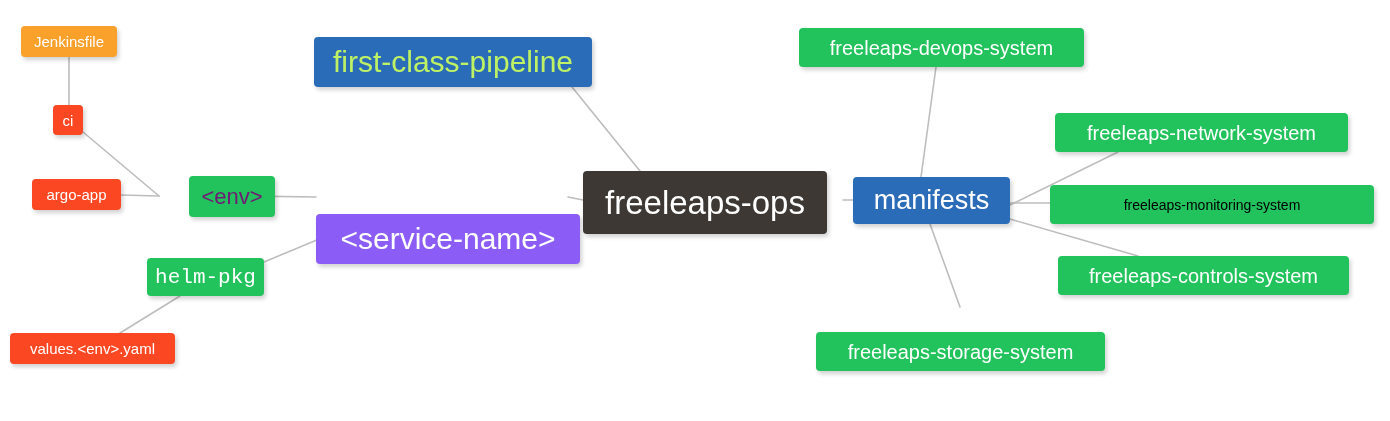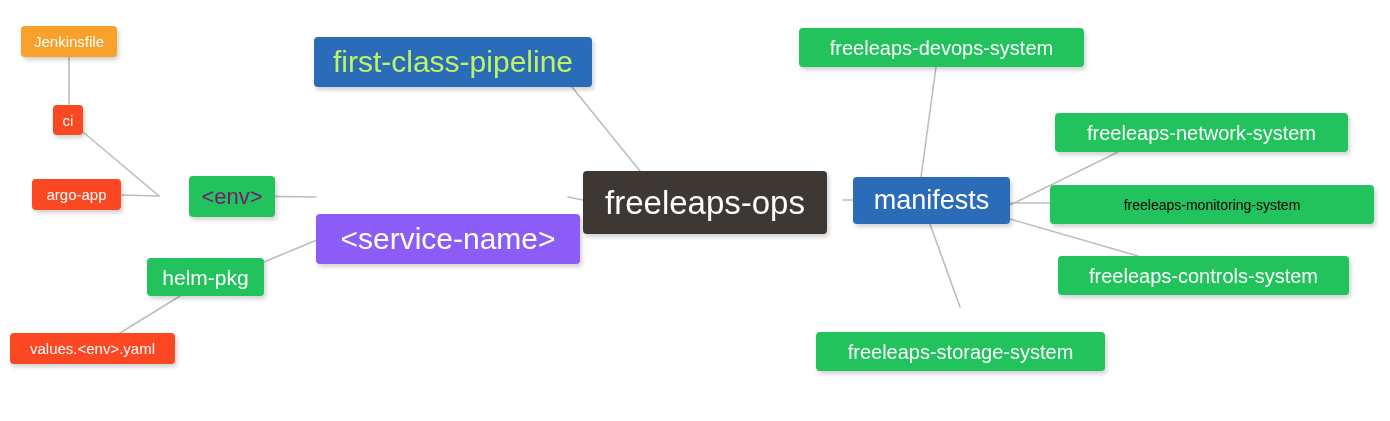--- a/index.html
+++ b/index.html
@@ -69,21 +69,21 @@
       </div>
       <div class="node" style="left: 53px; top: 105px; width: 30px; height: 30px; background: rgb(251, 71, 34); font-size: 15px; color: rgb(255, 255, 255);">
         <span class="node-label">ci</span>
       </div>
       <div class="node" style="left: 32px; top: 179px; width: 89px; height: 31px; background: rgb(251, 71, 34); font-size: 15px; color: rgb(255, 255, 255);">
         <span class="node-label">argo-app</span>
       </div>
       <div class="node" style="left: 159px; top: 176px; width: 86px; height: 41px; background: rgb(34, 195, 92); font-size: 22px; color: #701a75; margin-left: 30px;">
         <span class="node-label">&lt;env&gt;</span>
       </div>
-      <div class="node" style="left: 147px; top: 258px; width: 117px; height: 38px; background: rgb(34, 195, 92); font-size: 21px; color: rgb(255, 255, 255);">
+      <div class="node" style="left: 147px; top: 258px; width: 117px; height: 38px; background: rgb(34, 195, 92); font-size: 21px; color: rgb(255, 255, 255); font-family: Liberation Mono, monospace;">
         <span class="node-label">helm-pkg</span>
       </div>
       <div class="node" style="left: 10px; top: 333px; width: 165px; height: 31px; background: rgb(251, 71, 34); font-size: 15px; color: rgb(255, 255, 255);">
         <span class="node-label">values.&lt;env&gt;.yaml</span>
       </div>
       <div class="node" style="left: 314px; top: 37px; width: 278px; height: 50px; background: rgb(43, 108, 184); font-size: 30px; color: #bef264;">
         <span class="node-label">first-class-pipeline</span>
       </div>
       <div class="node" style="left: 316px; top: 172px; width: 264px; height: 50px; background: #8b5cf6; font-size: 30px; color: rgb(255, 255, 255); margin-top: 42px;">
         <span class="node-label">&lt;service-name&gt;</span>

